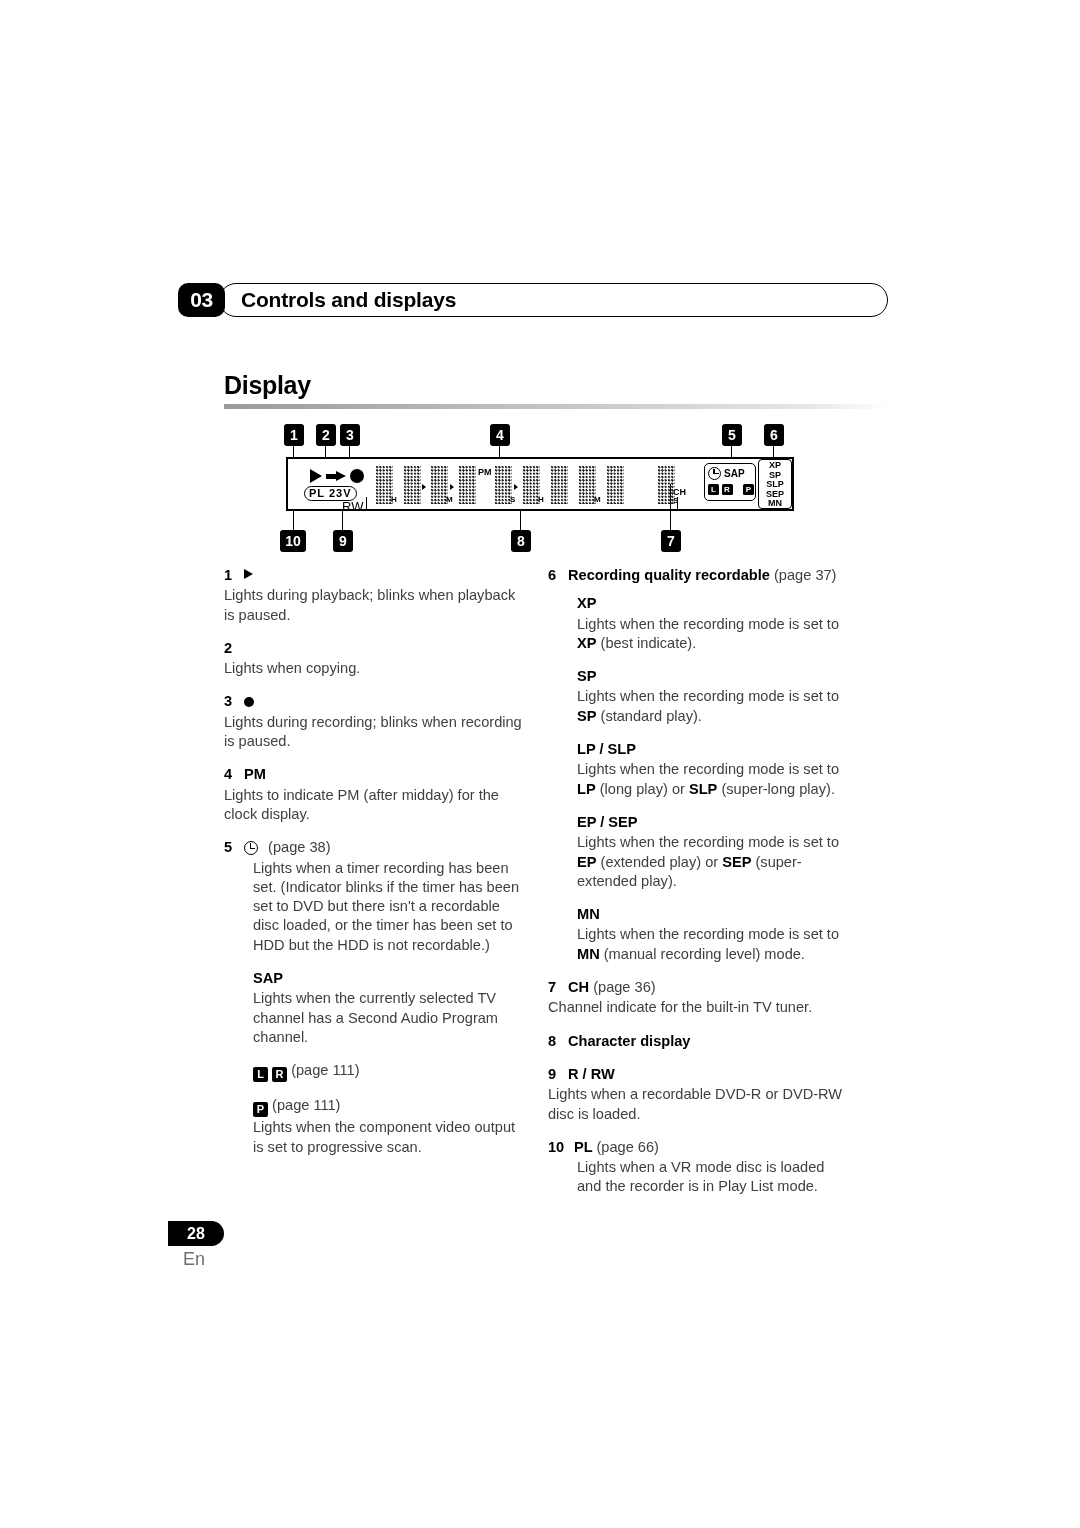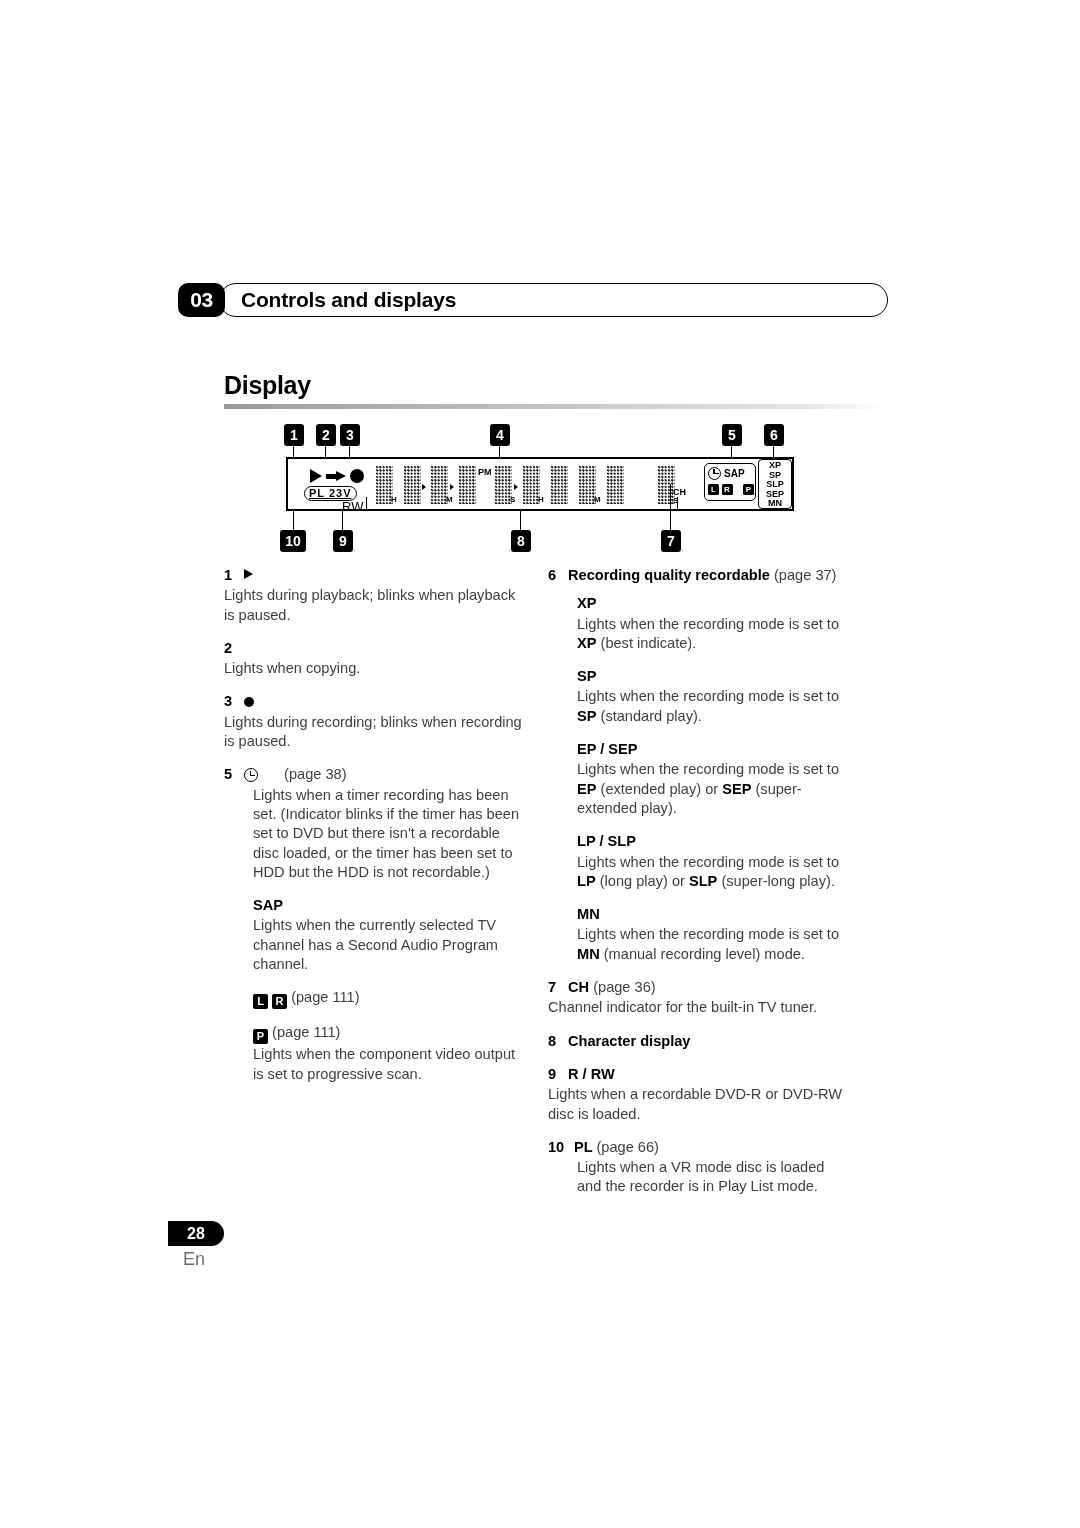--- a/index.html
+++ b/index.html
@@ -171,21 +171,20 @@
     border: 1.6px solid #000;
     border-radius: 8px;
     box-sizing: border-box;
     font-size: 11px;
     font-weight: bold;
     letter-spacing: 1px;
     display: flex;
     align-items: center;
     color: #000;
     line-height: 1;
-    text-decoration: underline;
   }
   .rw-label {
     position: absolute;
     left: 54px;
     top: 41px;
     font-size: 13px;
     font-weight: normal;
     color: #000;
     line-height: 1;
   }
@@ -574,25 +573,31 @@
       <div class="entry-body">Lights when copying.</div>
     </div>
 
     <div class="entry">
       <div class="entry-head">
         <span class="num">3</span><span class="tiny-dot"></span>
       </div>
       <div class="entry-body">Lights during recording; blinks when recording is paused.</div>
     </div>
 
+    <div class="entry">
+      <div class="entry-head">
+        <span class="num">4</span><span>PM</span>
+      </div>
+      <div class="entry-body">Lights to indicate PM (after midday) for the clock display.</div>
+    </div>
 
     <div class="entry">
       <div class="entry-head">
         <span class="num">5</span><span class="tiny-clock"></span>
-        <span class="pg" style="margin-left:22px;">(page 38)</span>
+        <span class="pg" style="margin-left:6px;">(page 38)</span>
       </div>
       <div class="entry-body indent">Lights when a timer recording has been set. (Indicator blinks if the timer has been set to DVD but there isn't a recordable disc loaded, or the timer has been set to HDD but the HDD is not recordable.)</div>
 
       <div class="sub-head indent">SAP</div>
       <div class="entry-body indent">Lights when the currently selected TV channel has a Second Audio Program channel.</div>
 
       <div class="sub-head indent">
         <span class="inv-letter">L</span>
         <span class="inv-letter">R</span>
         <span class="pg">(page 111)</span>
@@ -619,41 +624,41 @@
         <div class="sub-head" style="margin-top:9px;">XP</div>
         <div class="entry-body"><span>Lights when the recording mode is set to </span><b>XP</b><span> (best indicate).</span></div>
       </div>
 
       <div class="indent">
         <div class="sub-head">SP</div>
         <div class="entry-body"><span>Lights when the recording mode is set to </span><b>SP</b><span> (standard play).</span></div>
       </div>
 
       <div class="indent">
+        <div class="sub-head">LP / SLP</div>
+        <div class="entry-body"><span>Lights when the recording mode is set to </span><b>LP</b><span> (long play) or </span><b>SLP</b><span> (super-long play).</span></div>
+      </div>
+
+      <div class="indent">
         <div class="sub-head">EP / SEP</div>
         <div class="entry-body"><span>Lights when the recording mode is set to </span><b>EP</b><span> (extended play) or </span><b>SEP</b><span> (super-extended play).</span></div>
-      </div>
-
-      <div class="indent">
-        <div class="sub-head">LP / SLP</div>
-        <div class="entry-body"><span>Lights when the recording mode is set to </span><b>LP</b><span> (long play) or </span><b>SLP</b><span> (super-long play).</span></div>
       </div>
 
       <div class="indent">
         <div class="sub-head">MN</div>
         <div class="entry-body"><span>Lights when the recording mode is set to </span><b>MN</b><span> (manual recording level) mode.</span></div>
       </div>
     </div>
 
     <div class="entry">
       <div class="entry-head">
         <span class="num">7</span><span>CH</span>
         <span class="pg">(page 36)</span>
       </div>
-      <div class="entry-body">Channel indicator for the built-in TV tuner.</div>
+      <div class="entry-body">Channel indicate for the built-in TV tuner.</div>
     </div>
 
     <div class="entry">
       <div class="entry-head">
         <span class="num">8</span><span>Character display</span>
       </div>
     </div>
 
     <div class="entry">
       <div class="entry-head">

